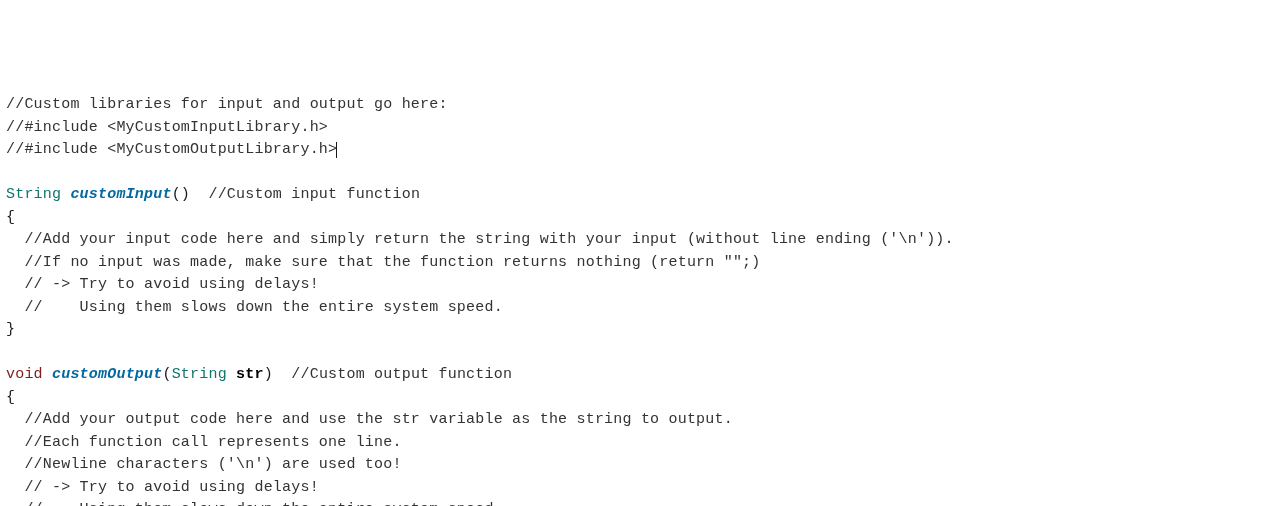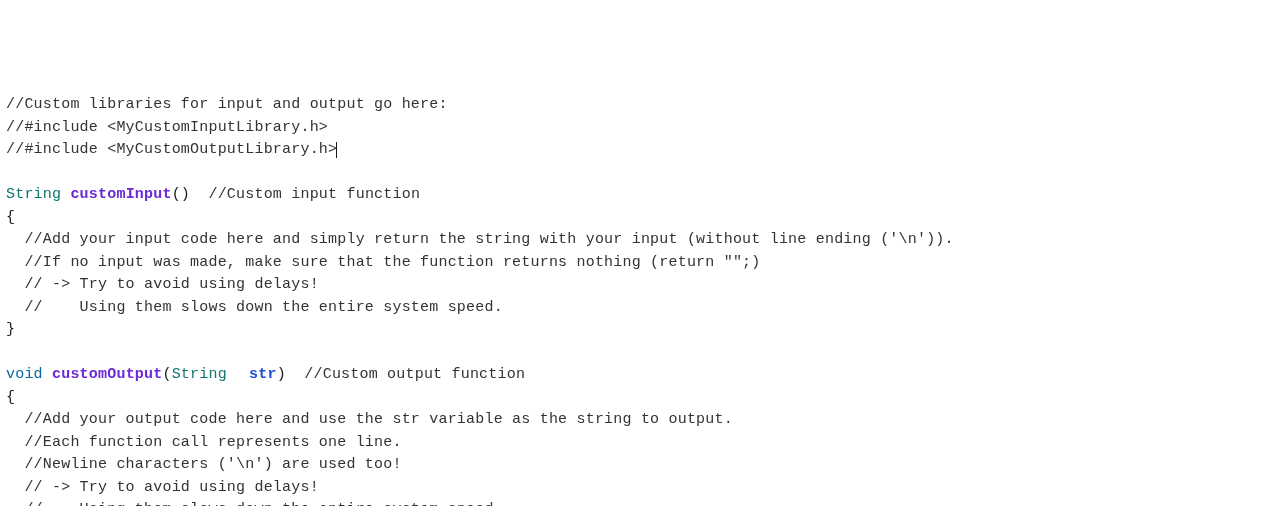--- a/index.html
+++ b/index.html
@@ -21,31 +21,31 @@
       display: block;
     }
     .tk-comment {
       color: #333333;
       font-family: Liberation Mono, monospace;
     }
     .tk-type {
       color: #0f766e;
     }
     .tk-keyword {
-      color: #0369a1;
+      color: #7f1d1d;
       font-family: Liberation Mono, monospace;
     }
     .tk-func {
-      color: #6d28d9;
+      color: #0369a1;
       font-weight: bold;
+      font-style: italic;
     }
     .tk-param {
-      color: #1d4ed8;
+      color: #000000;
       font-weight: bold;
-      margin-left: 13px;
     }
     .tk-plain {
       color: #1a1a1a;
     }
     .tk-brace {
       color: #1a1a1a;
     }
     .cursor {
       display: inline-block;
       width: 1px;

